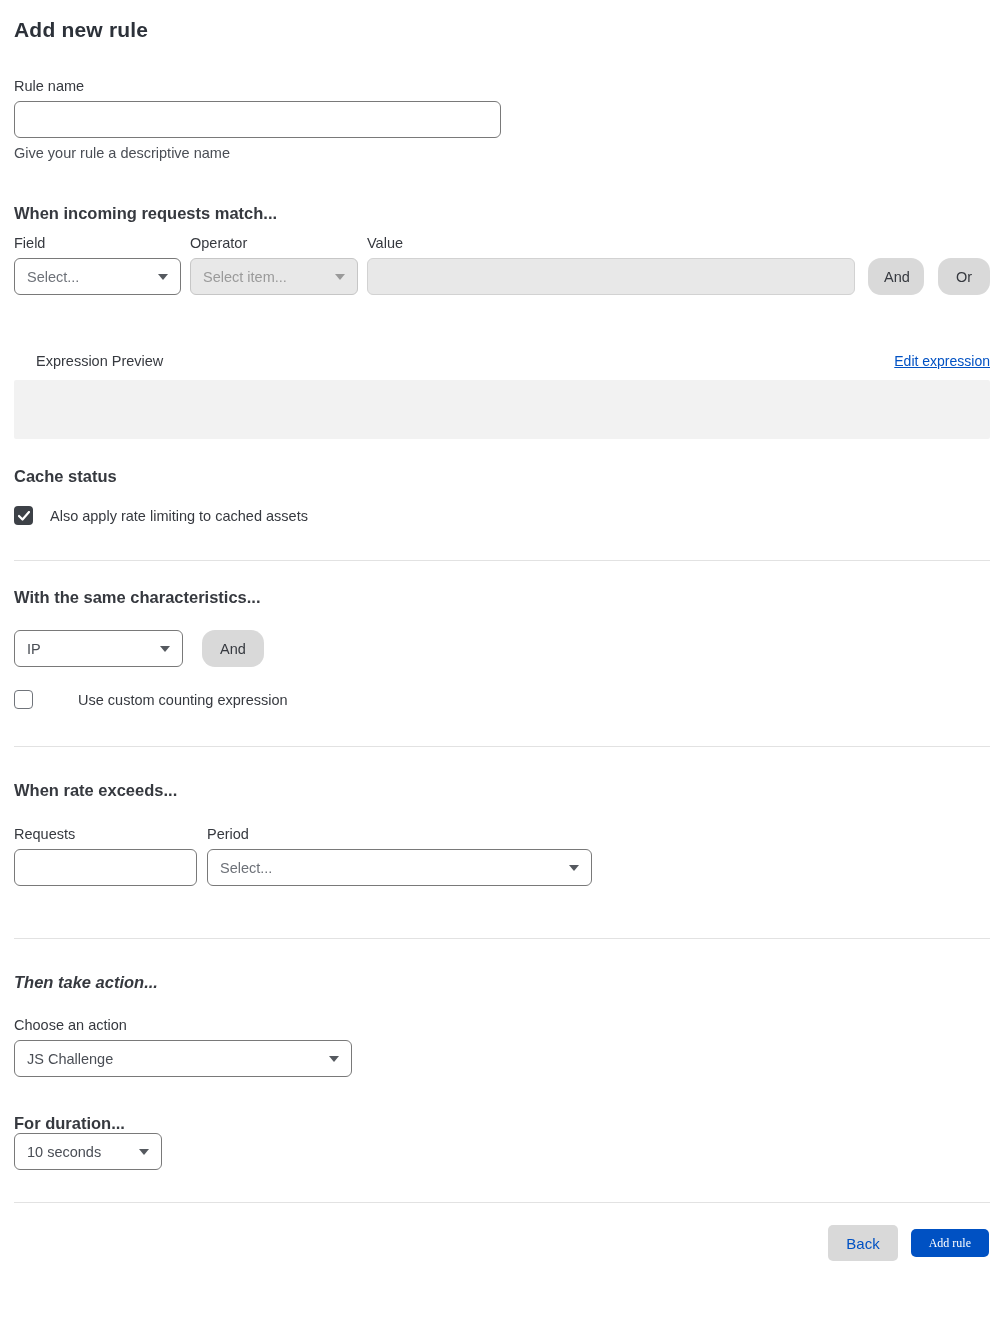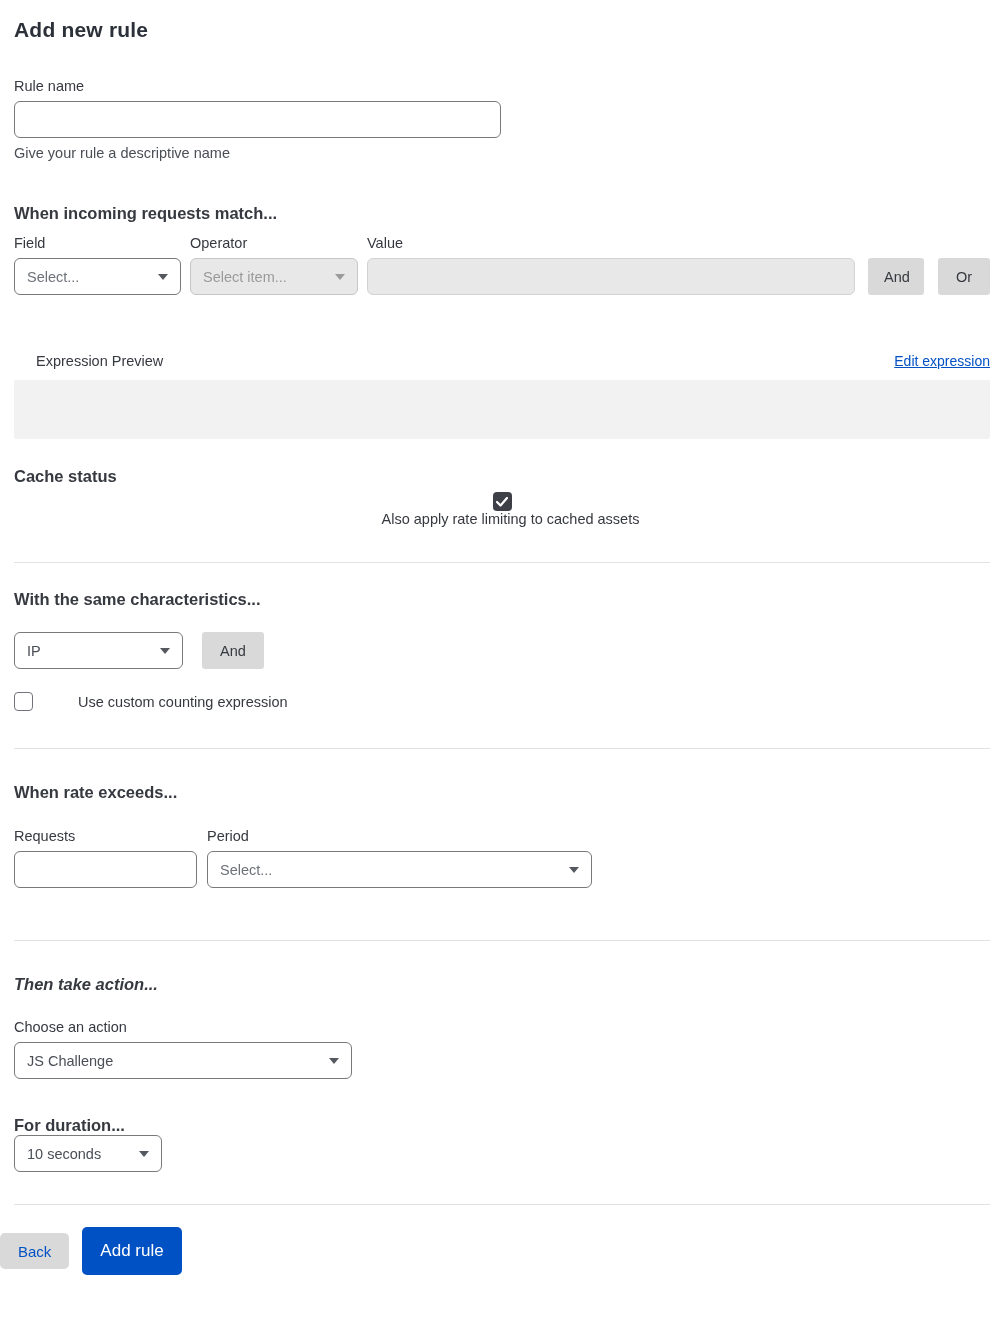--- a/index.html
+++ b/index.html
@@ -44,21 +44,21 @@
     border-top:6px solid #55595f;
   }
   .select-box.disabled .caret { border-top-color:#9a9a9a; }
 
   .disabled-input {
     height:37px; background:#e8e8e8; border:1px solid #d2d2d2;
     border-radius:6px; font-family:inherit; font-size:14.5px; padding:0 12px;
   }
 
   .gray-btn {
-    height:37px; background:#d9d9d9; border:none; border-radius:3px;
+    height:37px; background:#d9d9d9; border:none; border-radius:13px;
     font-family:inherit; font-size:14.5px; color:#36393f;
     cursor:pointer; padding:0 16px;
   }
 
   .link { font-size:14px; color:#0051c3; text-decoration:underline; cursor:pointer; }
 
   .preview-box {
     margin-top:11px; width:976px; height:59px;
     background:#f2f2f2; border-radius:2px;
   }
@@ -68,30 +68,30 @@
     width:19px; height:19px; border-radius:4px; flex:0 0 auto; cursor:pointer;
     display:flex; align-items:center; justify-content:center;
   }
   .checkbox.checked { background:#3d4147; }
   .checkbox.unchecked { background:#fff; border:1.5px solid #70747a; }
   .checkbox-label { font-size:14.5px; color:#36393f; margin-left:17px; cursor:default; }
 
   .divider { border:none; border-top:1px solid #e2e2e2; margin-left:14px; margin-right:12px; }
 
   .footer-actions {
-    display:flex; align-items:center;
+    display:flex; justify-content:flex-end; align-items:center;
     gap:13px; padding:0 13px 0 0; margin-top:22px;
   }
   .back-btn {
     height:36px; padding:0 18px; background:#d9d9d9; border:none;
     border-radius:5px; font-family:inherit; font-size:15px; color:#0051c3; cursor:pointer;
   }
   .submit-btn {
-    height:48px; padding:0 18px; background:#0051c3; border:none;
-    border-radius:5px; font-family:Liberation Sans, sans-serif; font-size:17px; color:#ffffff; cursor:pointer;
+    height:28px; padding:0 18px; background:#0051c3; border:none;
+    border-radius:5px; font-family:Liberation Serif, serif; font-size:12px; color:#ffffff; cursor:pointer;
   }
 </style>
 </head>
 <body>
 
 <div class="container">
 
   <h1 class="page-title">Add new rule</h1>
 
   <div style="margin-top:36px;">
@@ -125,21 +125,21 @@
     <button class="gray-btn" style="width:52px;">Or</button>
   </div>
 
   <div style="display:flex; justify-content:space-between; align-items:baseline; margin-top:58px; padding-right:0;">
     <div class="field-label" style="margin-bottom:0;margin-left:22px;">Expression Preview</div>
     <a class="link">Edit expression</a>
   </div>
   <div class="preview-box"></div>
 
   <h2 class="section-heading" style="margin-top:28px;">Cache status</h2>
-  <div class="checkbox-row" style="margin-top:6px;flex-direction:column;">
+  <div class="checkbox-row" style="margin-top:20px;">
     <span class="checkbox checked">
       <svg width="12" height="10" viewBox="0 0 12 10">
         <polyline points="1,5 4.5,8.5 11,1" fill="none" stroke="#ffffff" stroke-width="2.2" stroke-linecap="round" stroke-linejoin="round"></polyline>
       </svg>
     </span>
     <span class="checkbox-label">Also apply rate limiting to cached assets</span>
   </div>
 
 </div>
 

